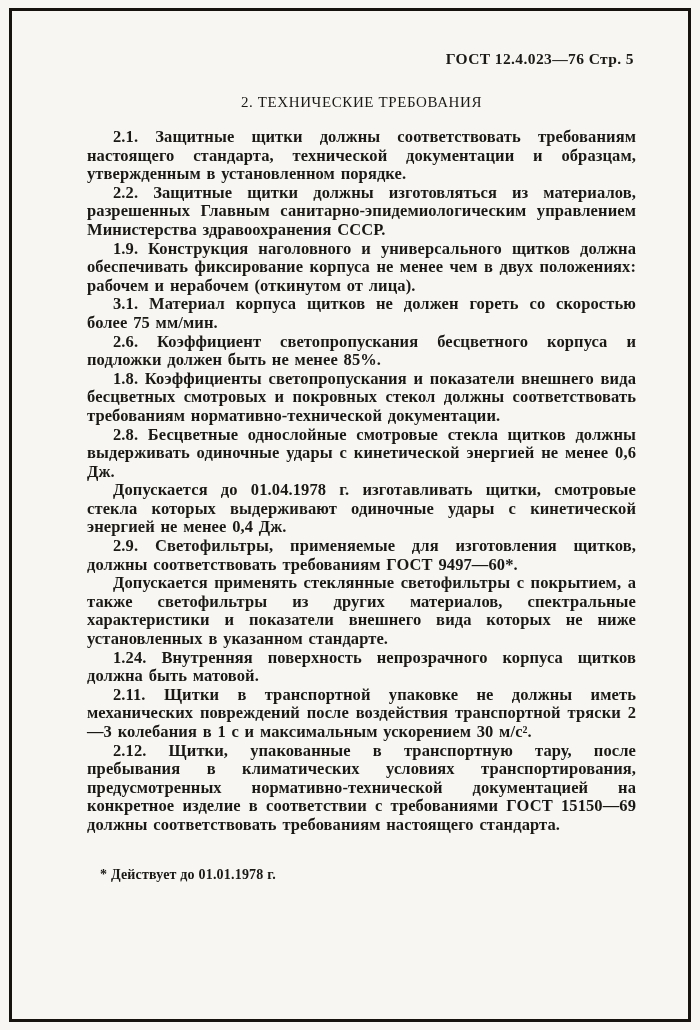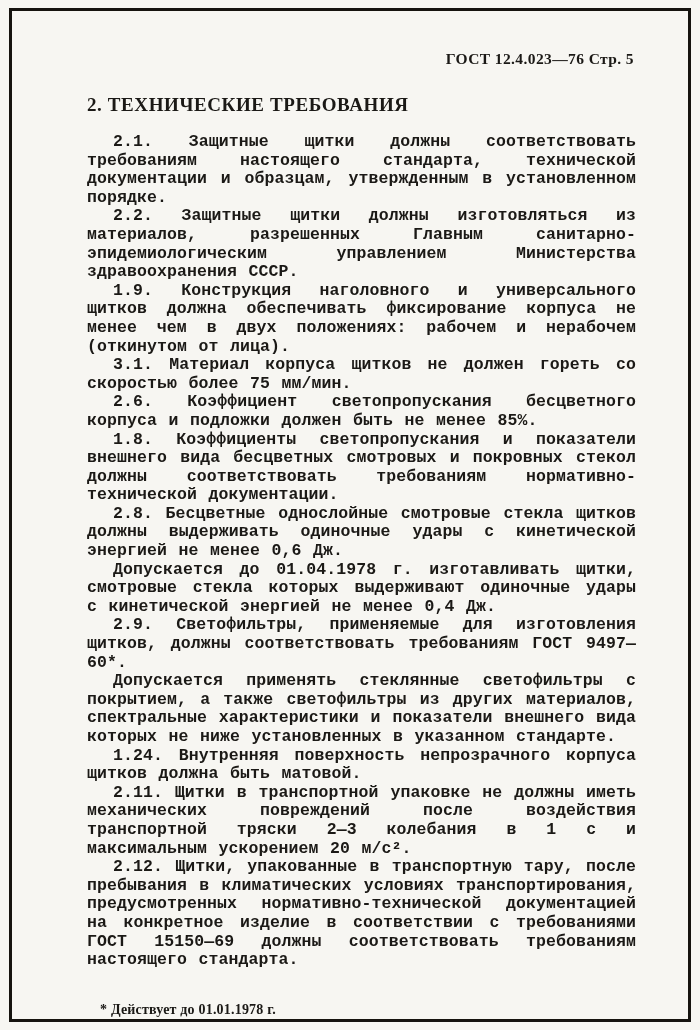--- a/index.html
+++ b/index.html
@@ -34,35 +34,35 @@
   }
   .header {
     text-align: right;
     font-weight: 700;
     font-size: 15.5px;
     letter-spacing: 0.4px;
     margin-bottom: 26px;
     padding-right: 2px;
   }
   .title {
-    font-weight: 700;
-    font-size: 19px;
+    text-align: center;
+    font-weight: 400;
+    font-size: 15px;
     letter-spacing: 0.6px;
     margin: 0 0 17px 0;
   }
   .body-text p {
     margin: 0;
     text-align: justify;
     text-indent: 26px;
     font-weight: 700;
     font-size: 16.5px;
     line-height: 18.6px;
     word-spacing: 1.5px;
     letter-spacing: 0.1px;
-    font-family: Liberation Mono, monospace;
   }
   .footnote {
     margin-top: 32px;
     padding-left: 13px;
     font-weight: 700;
     font-size: 14px;
     letter-spacing: 0.2px;
   }
 </style>
 </head>
@@ -83,20 +83,20 @@
       <p>2.2. Защитные щитки должны изготовляться из материалов, разрешенных Главным санитарно-эпидемиологическим управлением Министерства здравоохранения СССР.</p>
       <p>1.9. Конструкция наголовного и универсального щитков должна обеспечивать фиксирование корпуса не менее чем в двух положениях: рабочем и нерабочем (откинутом от лица).</p>
       <p>3.1. Материал корпуса щитков не должен гореть со скоростью более 75 мм/мин.</p>
       <p>2.6. Коэффициент светопропускания бесцветного корпуса и подложки должен быть не менее 85%.</p>
       <p>1.8. Коэффициенты светопропускания и показатели внешнего вида бесцветных смотровых и покровных стекол должны соответствовать требованиям нормативно-технической документации.</p>
       <p>2.8. Бесцветные однослойные смотровые стекла щитков должны выдерживать одиночные удары с кинетической энергией не менее 0,6 Дж.</p>
       <p>Допускается до 01.04.1978 г. изготавливать щитки, смотровые стекла которых выдерживают одиночные удары с кинетической энергией не менее 0,4 Дж.</p>
       <p>2.9. Светофильтры, применяемые для изготовления щитков, должны соответствовать требованиям ГОСТ 9497—60*.</p>
       <p>Допускается применять стеклянные светофильтры с покрытием, а также светофильтры из других материалов, спектральные характеристики и показатели внешнего вида которых не ниже установленных в указанном стандарте.</p>
       <p>1.24. Внутренняя поверхность непрозрачного корпуса щитков должна быть матовой.</p>
-      <p>2.11. Щитки в транспортной упаковке не должны иметь механических повреждений после воздействия транспортной тряски 2—3 колебания в 1 с и максимальным ускорением 20 м/с².</p>
+      <p>2.11. Щитки в транспортной упаковке не должны иметь механических повреждений после воздействия транспортной тряски 2—3 колебания в 1 с и максимальным ускорением 30 м/с².</p>
       <p>2.12. Щитки, упакованные в транспортную тару, после пребывания в климатических условиях транспортирования, предусмотренных нормативно-технической документацией на конкретное изделие в соответствии с требованиями ГОСТ 15150—69 должны соответствовать требованиям настоящего стандарта.</p>
     </div>
 
     <div class="footnote">* Действует до 01.01.1978 г.</div>
 
   </div>
 </div>
 
 </body></html>

